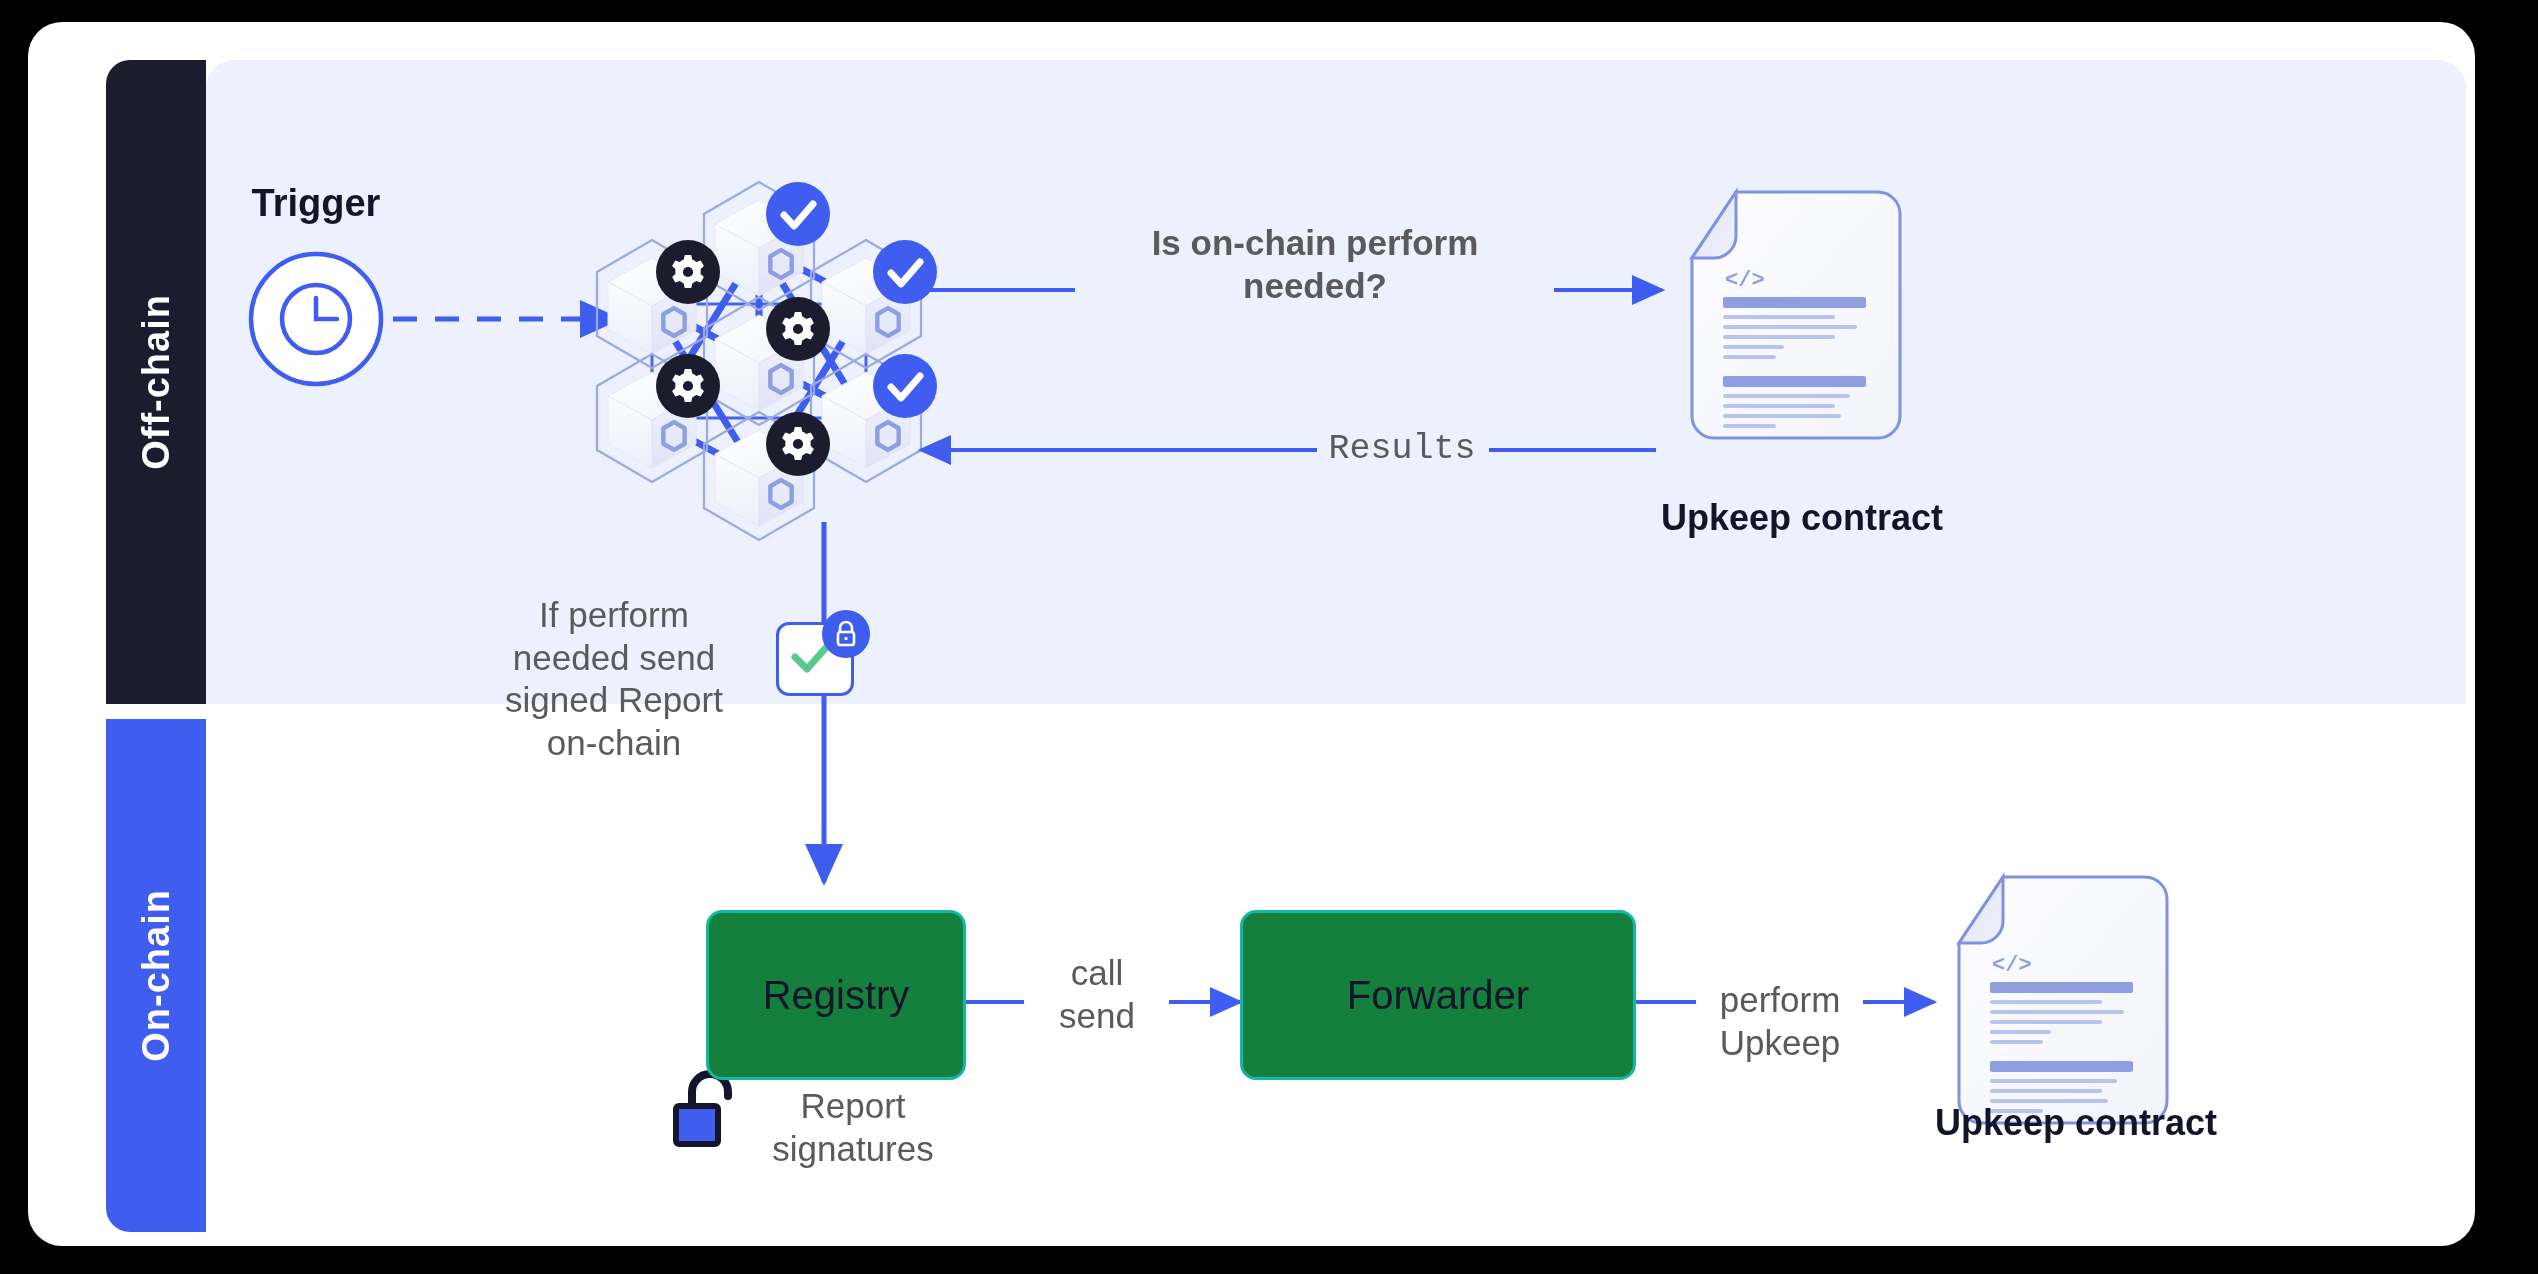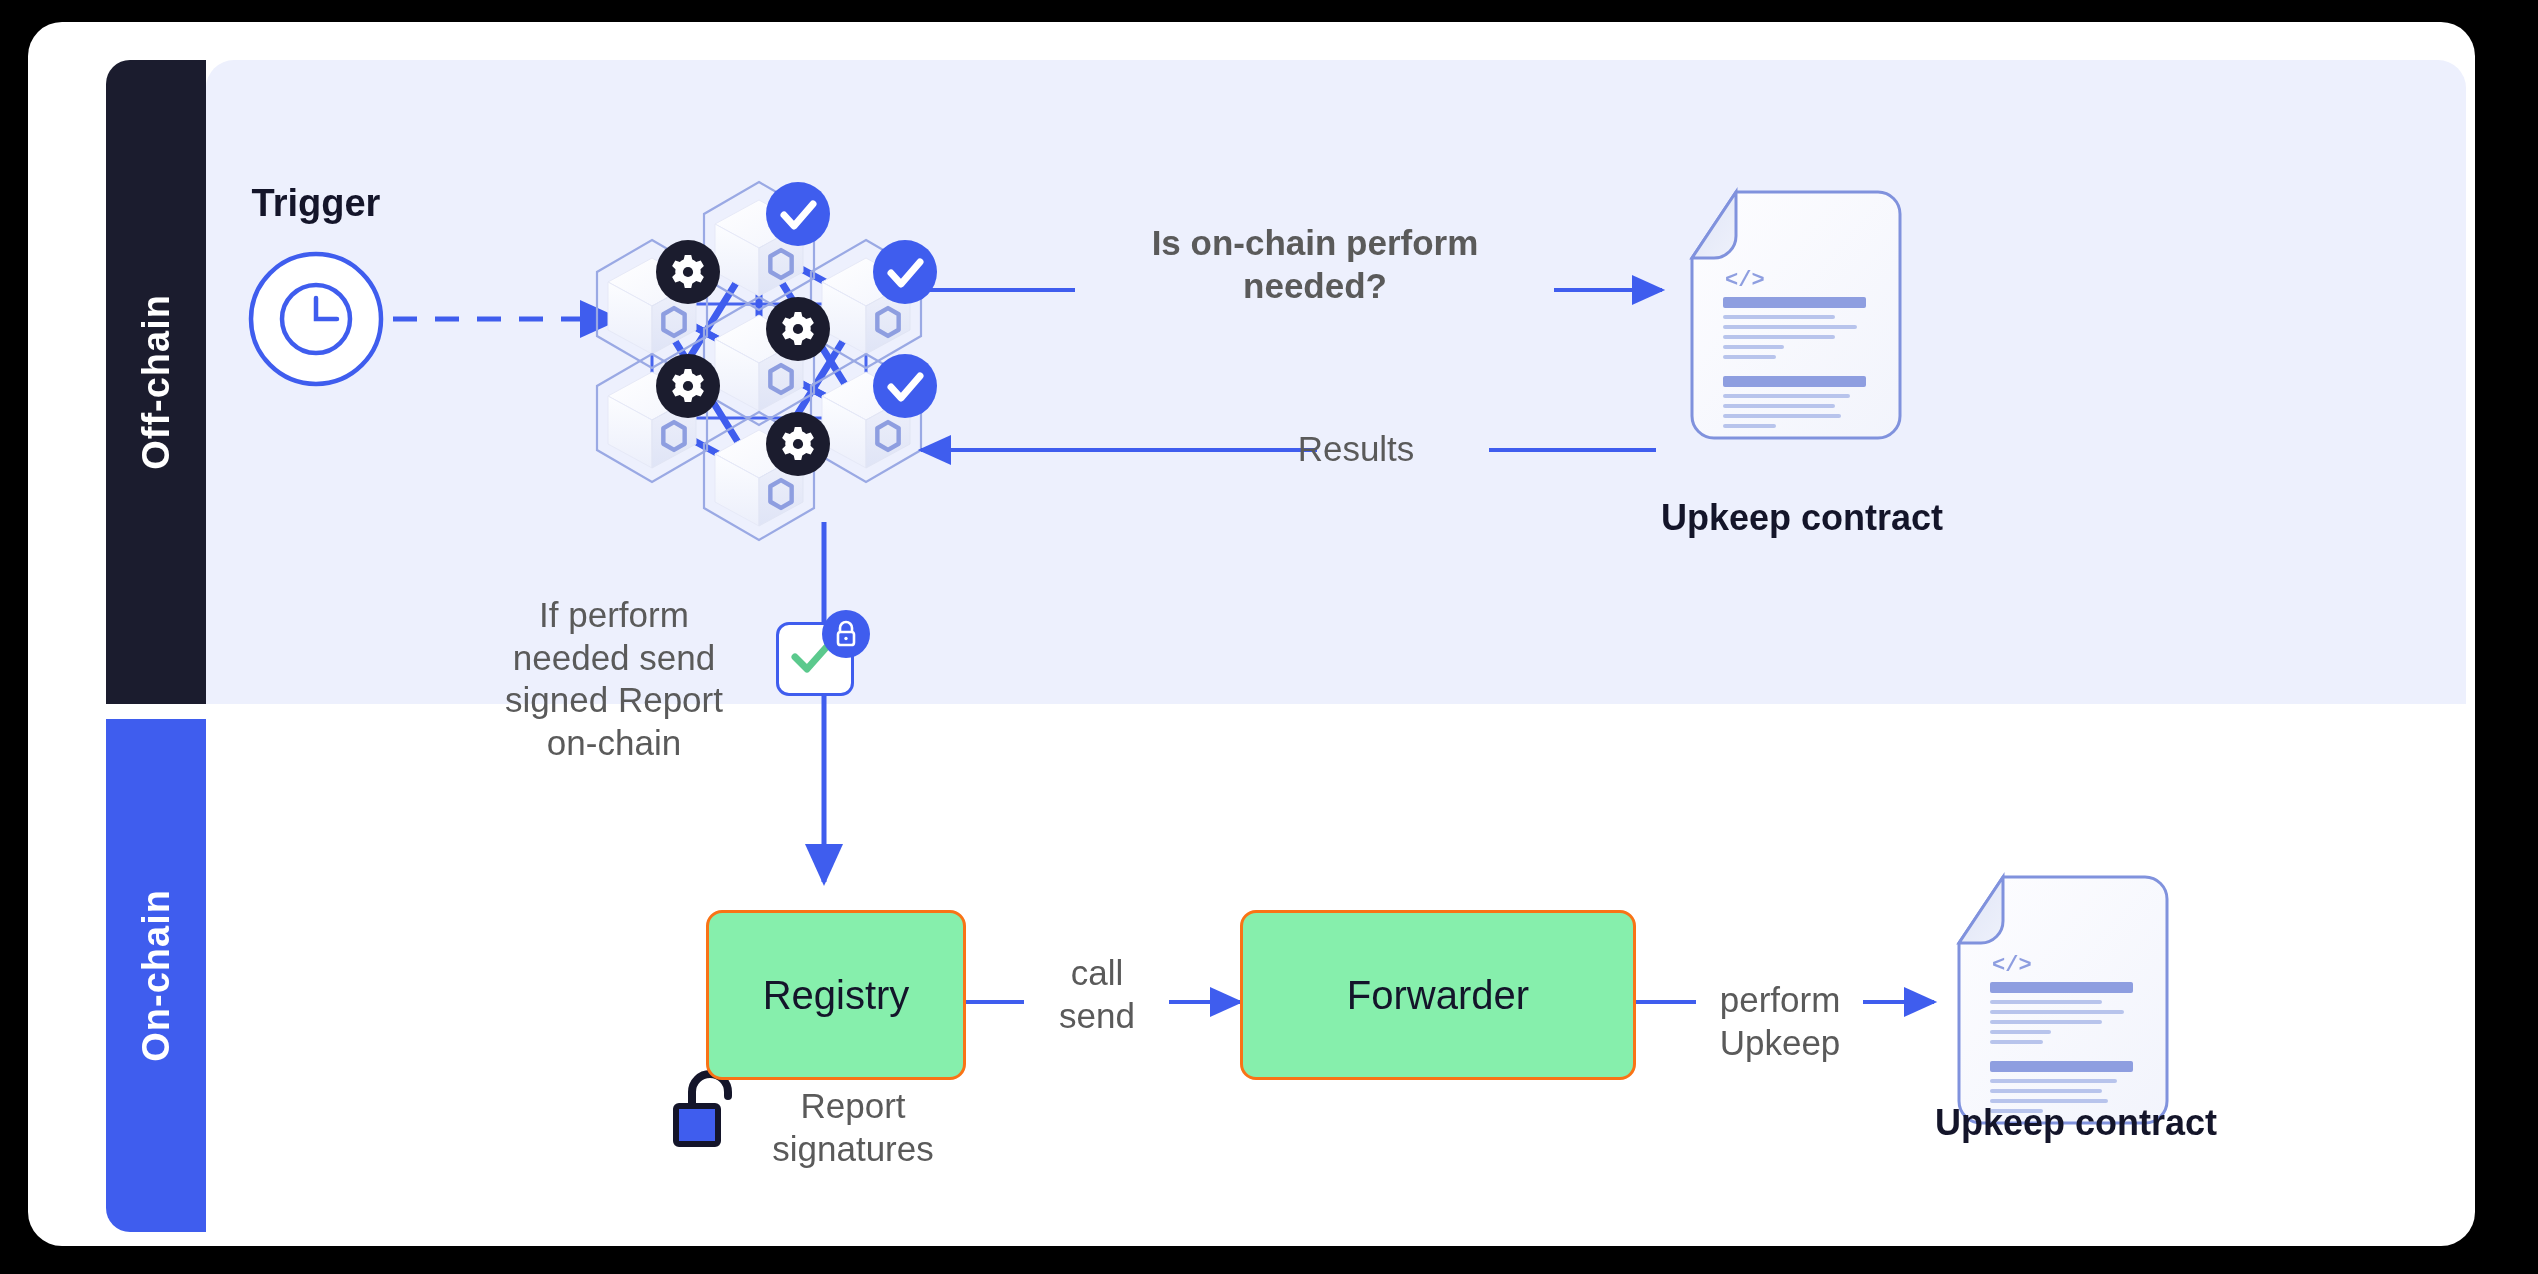--- a/index.html
+++ b/index.html
@@ -44,21 +44,21 @@
     position:absolute;color:#14152a;font-weight:bold;font-size:36px;
     text-align:center;
   }
   .hdr-lg{font-size:38px;}
 
   
   svg.layer{position:absolute;left:0;top:0;width:2447px;height:1224px;overflow:visible;}
 
   
   .box{
-    position:absolute;background:#86efac;border:3px solid #f97316;
+    position:absolute;background:#15803d;border:3px solid #14b8a6;
     border-radius:16px;display:flex;align-items:center;justify-content:center;
     color:#14152a;font-size:40px;
   }
 
   
   .sr-wrap{position:absolute;left:748px;top:588px;width:96px;height:90px;}
   .sr-box{
     position:absolute;left:0;top:12px;width:72px;height:68px;
     background:#ffffff;border:3px solid #3f5dee;border-radius:13px;
   }
@@ -264,21 +264,21 @@
   </svg>
 
   <div class="hdr hdr-lg" style="left:160px;top:160px;width:256px;">Trigger</div>
 
 
   <div class="lbl" style="left:1047px;top:200px;width:480px;font-weight:bold;">
     <div>Is on-chain perform</div>
     <div>needed?</div>
   </div>
 
-  <div class="lbl" style="left:1242px;top:406px;width:172px;">Results</div>
+  <div class="lbl" style="left:1288px;top:406px;width:172px;font-family:Liberation Mono, monospace;">Results</div>
 
   <div class="hdr" style="left:1604px;top:475px;width:340px;">Upkeep contract</div>
 
   <div class="sr-wrap">
     <div class="sr-box">
       <svg width="66" height="62" viewBox="0 0 66 62">
         <path d="M16,32 L28,44 L52,17" fill="none" stroke="#5bc98d" stroke-width="7" stroke-linecap="round" stroke-linejoin="round"></path>
       </svg>
     </div>
     <div class="sr-lock">

